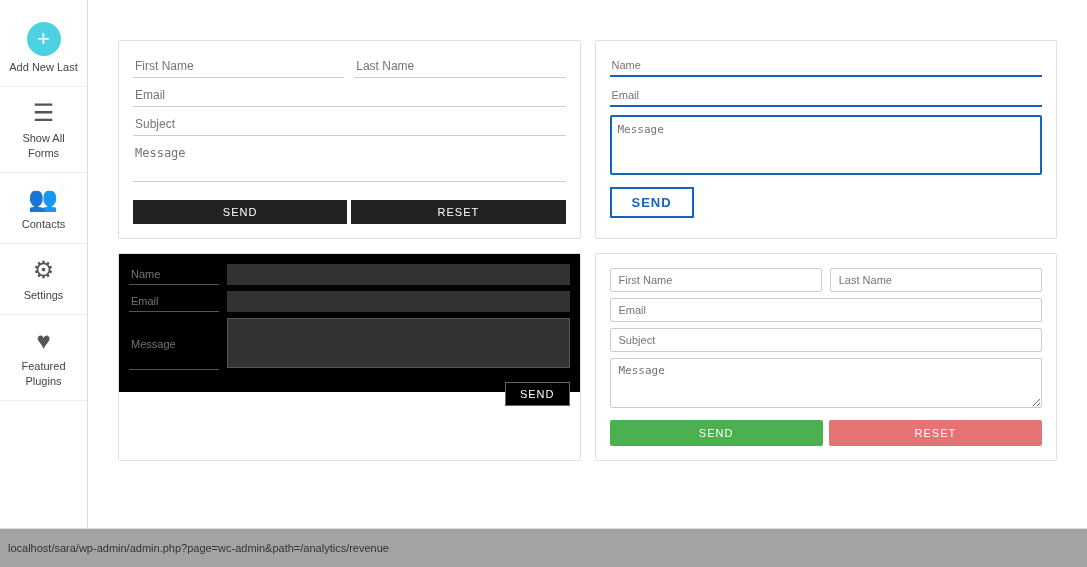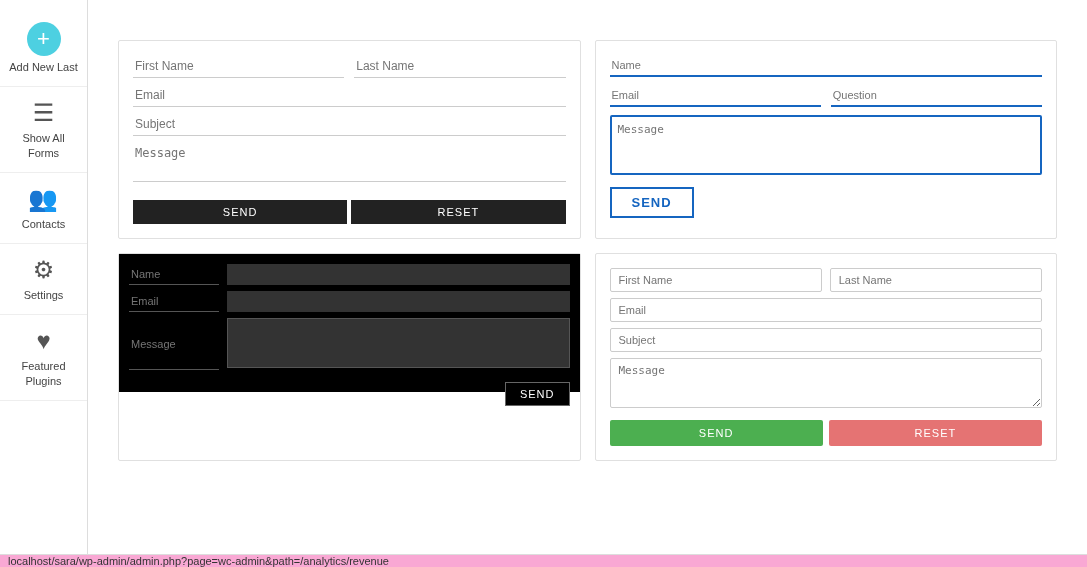--- a/index.html
+++ b/index.html
@@ -266,25 +266,25 @@
       cursor: pointer;
       border-radius: 2px;
     }
 
     
     .status-bar {
       position: fixed;
       bottom: 0;
       left: 0;
       right: 0;
-      background: #f9a8d4;
+      background: #a3a3a3;
       border-top: 1px solid #ddd;
       font-size: 11px;
       color: #333;
-      padding: 0 8px;
+      padding: 13px 8px;
       z-index: 100;
     }
   </style>
 </head>
 <body>
 
 <div class="sidebar">
   <div class="sidebar-item add-new">
     <div class="icon">+</div>
     <span class="sidebar-item-label">Add New Last</span>
@@ -330,21 +330,20 @@
       </div>
     </div>
 
     <div class="form-card">
       <div class="form-blue">
         <div class="row">
           <input type="text" placeholder="Name" style="">
         </div>
         <div class="row">
           <input type="text" placeholder="Email" style="">
-          <input type="text" placeholder="Question" style="">
         </div>
         <textarea placeholder="Message" style=""></textarea>
         <button class="send-btn-blue">SEND</button>
       </div>
     </div>
 
     <div class="form-card" style="padding:0;">
       <div class="form-dark">
         <div class="row">
           <input type="text" placeholder="Name" style="flex: 0 0 90px;">

